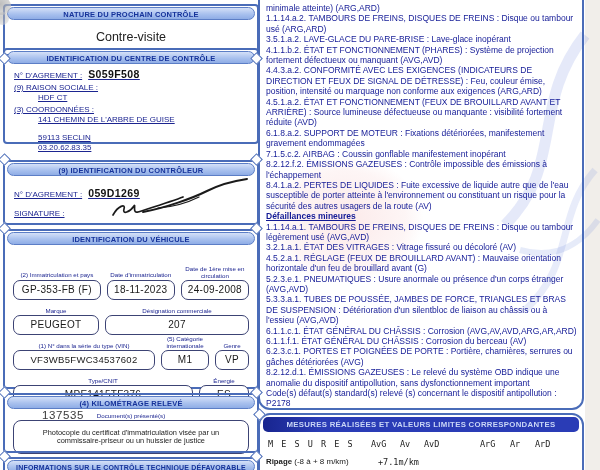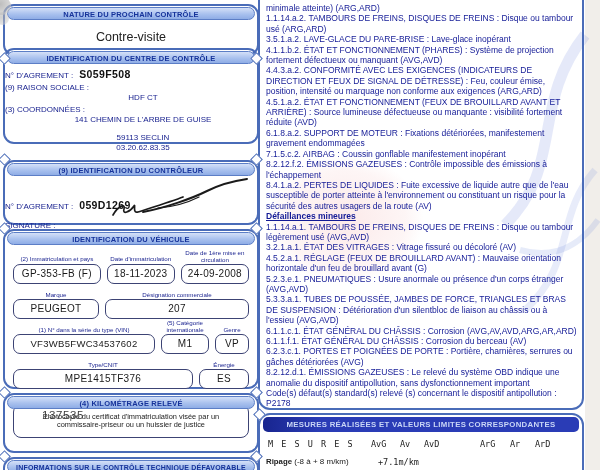--- a/index.html
+++ b/index.html
@@ -10,37 +10,37 @@
   
   .margin-strip{position:absolute;left:585px;top:0;width:15px;height:470px;background:#f1eeea;z-index:0;}
   .blob1{position:absolute;left:-7px;top:-3px;width:18px;height:18px;border-radius:50%;
     background:radial-gradient(circle at 40% 40%,#9a9a9a,#d8d8d8);opacity:.65;z-index:3;}
   .blob2{position:absolute;left:-4px;top:12px;width:13px;height:13px;border-radius:50%;
     background:radial-gradient(circle at 40% 40%,#a8a8a8,#e0e0e0);opacity:.55;z-index:3;}
   .stamp-red{position:absolute;left:240px;top:135px;width:210px;height:170px;border-radius:50%;
     background:radial-gradient(closest-side,rgba(228,90,90,.13),rgba(228,90,90,.06) 58%,transparent 75%);z-index:0;}
   .swirl{position:absolute;left:460px;top:20px;width:140px;height:320px;z-index:0;}
   
-  .sec{position:absolute;left:3px;width:256px;border:2px solid #4a6cb8;border-radius:11px;background:transparent;box-sizing:border-box;z-index:1;}
+  .sec{position:absolute;left:3px;width:256px;border:2px solid #4a6cb8;border-radius:4px;background:transparent;box-sizing:border-box;z-index:1;}
   .sec-hdr{margin:1px 2px 0 2px;height:13px;border-radius:8px;border:1px solid #5c7ec6;
     background:linear-gradient(180deg,#d4e0f8 0%,#a9c1ee 55%,#8fade6 100%);
     color:#16339a;font-size:7.5px;font-weight:bold;text-align:center;line-height:13px;
     letter-spacing:.2px;white-space:nowrap;overflow:hidden;box-sizing:border-box;}
   .diamond{position:absolute;width:7px;height:7px;background:#fff;border:1.5px solid #4a6cb8;transform:rotate(45deg);z-index:2;}
   
   .nature-value{text-align:center;font-size:12.5px;color:#222;margin-top:10px;}
-  .sec-body{padding:4px 0;font-size:8px;color:#1b2490;}
+  .sec-body{padding:4px 9px;font-size:8px;color:#1b2490;text-decoration:underline;}
   .lblline{margin-top:3px;}
-  .indent{margin-left:24px;margin-top:1px;text-align:center;}
+  .indent{margin-left:24px;margin-top:1px;}
   .gap-top{margin-top:9px;}
   .agrement-val{color:#111;font-weight:bold;font-size:10.5px;margin-left:6px;letter-spacing:.4px;}
   .sig-label{margin-top:10px;}
   .sig-svg{position:absolute;right:4px;bottom:2px;z-index:2;}
   
-  .veh-body{padding:4px 8px 0 8px;}
+  .veh-body{padding:20px 8px 0 8px;}
   .veh-row{display:flex;gap:6px;margin-top:1px;}
   .veh-cell{display:flex;flex-direction:column;}
   .veh-label{min-height:13px;display:flex;align-items:flex-end;justify-content:center;
     text-align:center;font-size:6.2px;line-height:6.6px;color:#1b2490;padding-bottom:1px;}
   .veh-box{border:1.4px solid #3c4374;border-radius:7px;height:18px;line-height:18px;
     text-align:center;font-size:10px;color:#1a1a1a;background:#fff;letter-spacing:.3px;white-space:nowrap;overflow:hidden;}
   .veh-box.small{font-size:9.5px;}
   .doc-box{border:1.4px solid #3c4374;border-radius:8px;height:30px;display:flex;align-items:center;
     justify-content:center;text-align:center;font-size:7.4px;line-height:8.6px;color:#1a1a1a;padding:1px 6px;}
   .km-value{font-size:11.5px;color:#3a3a3a;letter-spacing:.6px;padding-left:37px;}
@@ -94,21 +94,21 @@
       <div class="lblline">(3) COORDONNÉES :</div>
       <div class="indent">141 CHEMIN DE L'ARBRE DE GUISE</div>
       <div class="indent gap-top">59113 SECLIN</div>
       <div class="indent">03.20.62.83.35</div>
     </div>
   </div>
 
   <div class="sec" style="top:160px;height:65px;">
     <div class="sec-hdr">(9) IDENTIFICATION DU CONTRÔLEUR</div>
     <div class="sec-body">
-      <div style="margin-top:19px;">
+      <div style="margin-top:7px;">
         <span>N° D'AGREMENT :</span><span class="agrement-val">059D1269</span>
       </div>
       <div class="sig-label">SIGNATURE :</div>
     </div>
     <svg class="sig-svg" width="150" height="46" viewBox="0 0 150 46">
       <path d="M10 40 C15 31 23 28 21 34 C19 40 27 37 31 31 C33 28 29 39 35 37 C41 35 70 26 80 22" stroke="#1a1a1a" stroke-width="1.7" fill="none" stroke-linecap="round"></path>
       <path d="M40 37 C62 33 90 23 104 16 C114 11 130 6 144 4" stroke="#1a1a1a" stroke-width="2" fill="none" stroke-linecap="round"></path>
       <path d="M55 33 C70 32 86 27 96 22" stroke="#1a1a1a" stroke-width="1.2" fill="none" stroke-linecap="round"></path>
     </svg>
   </div>

